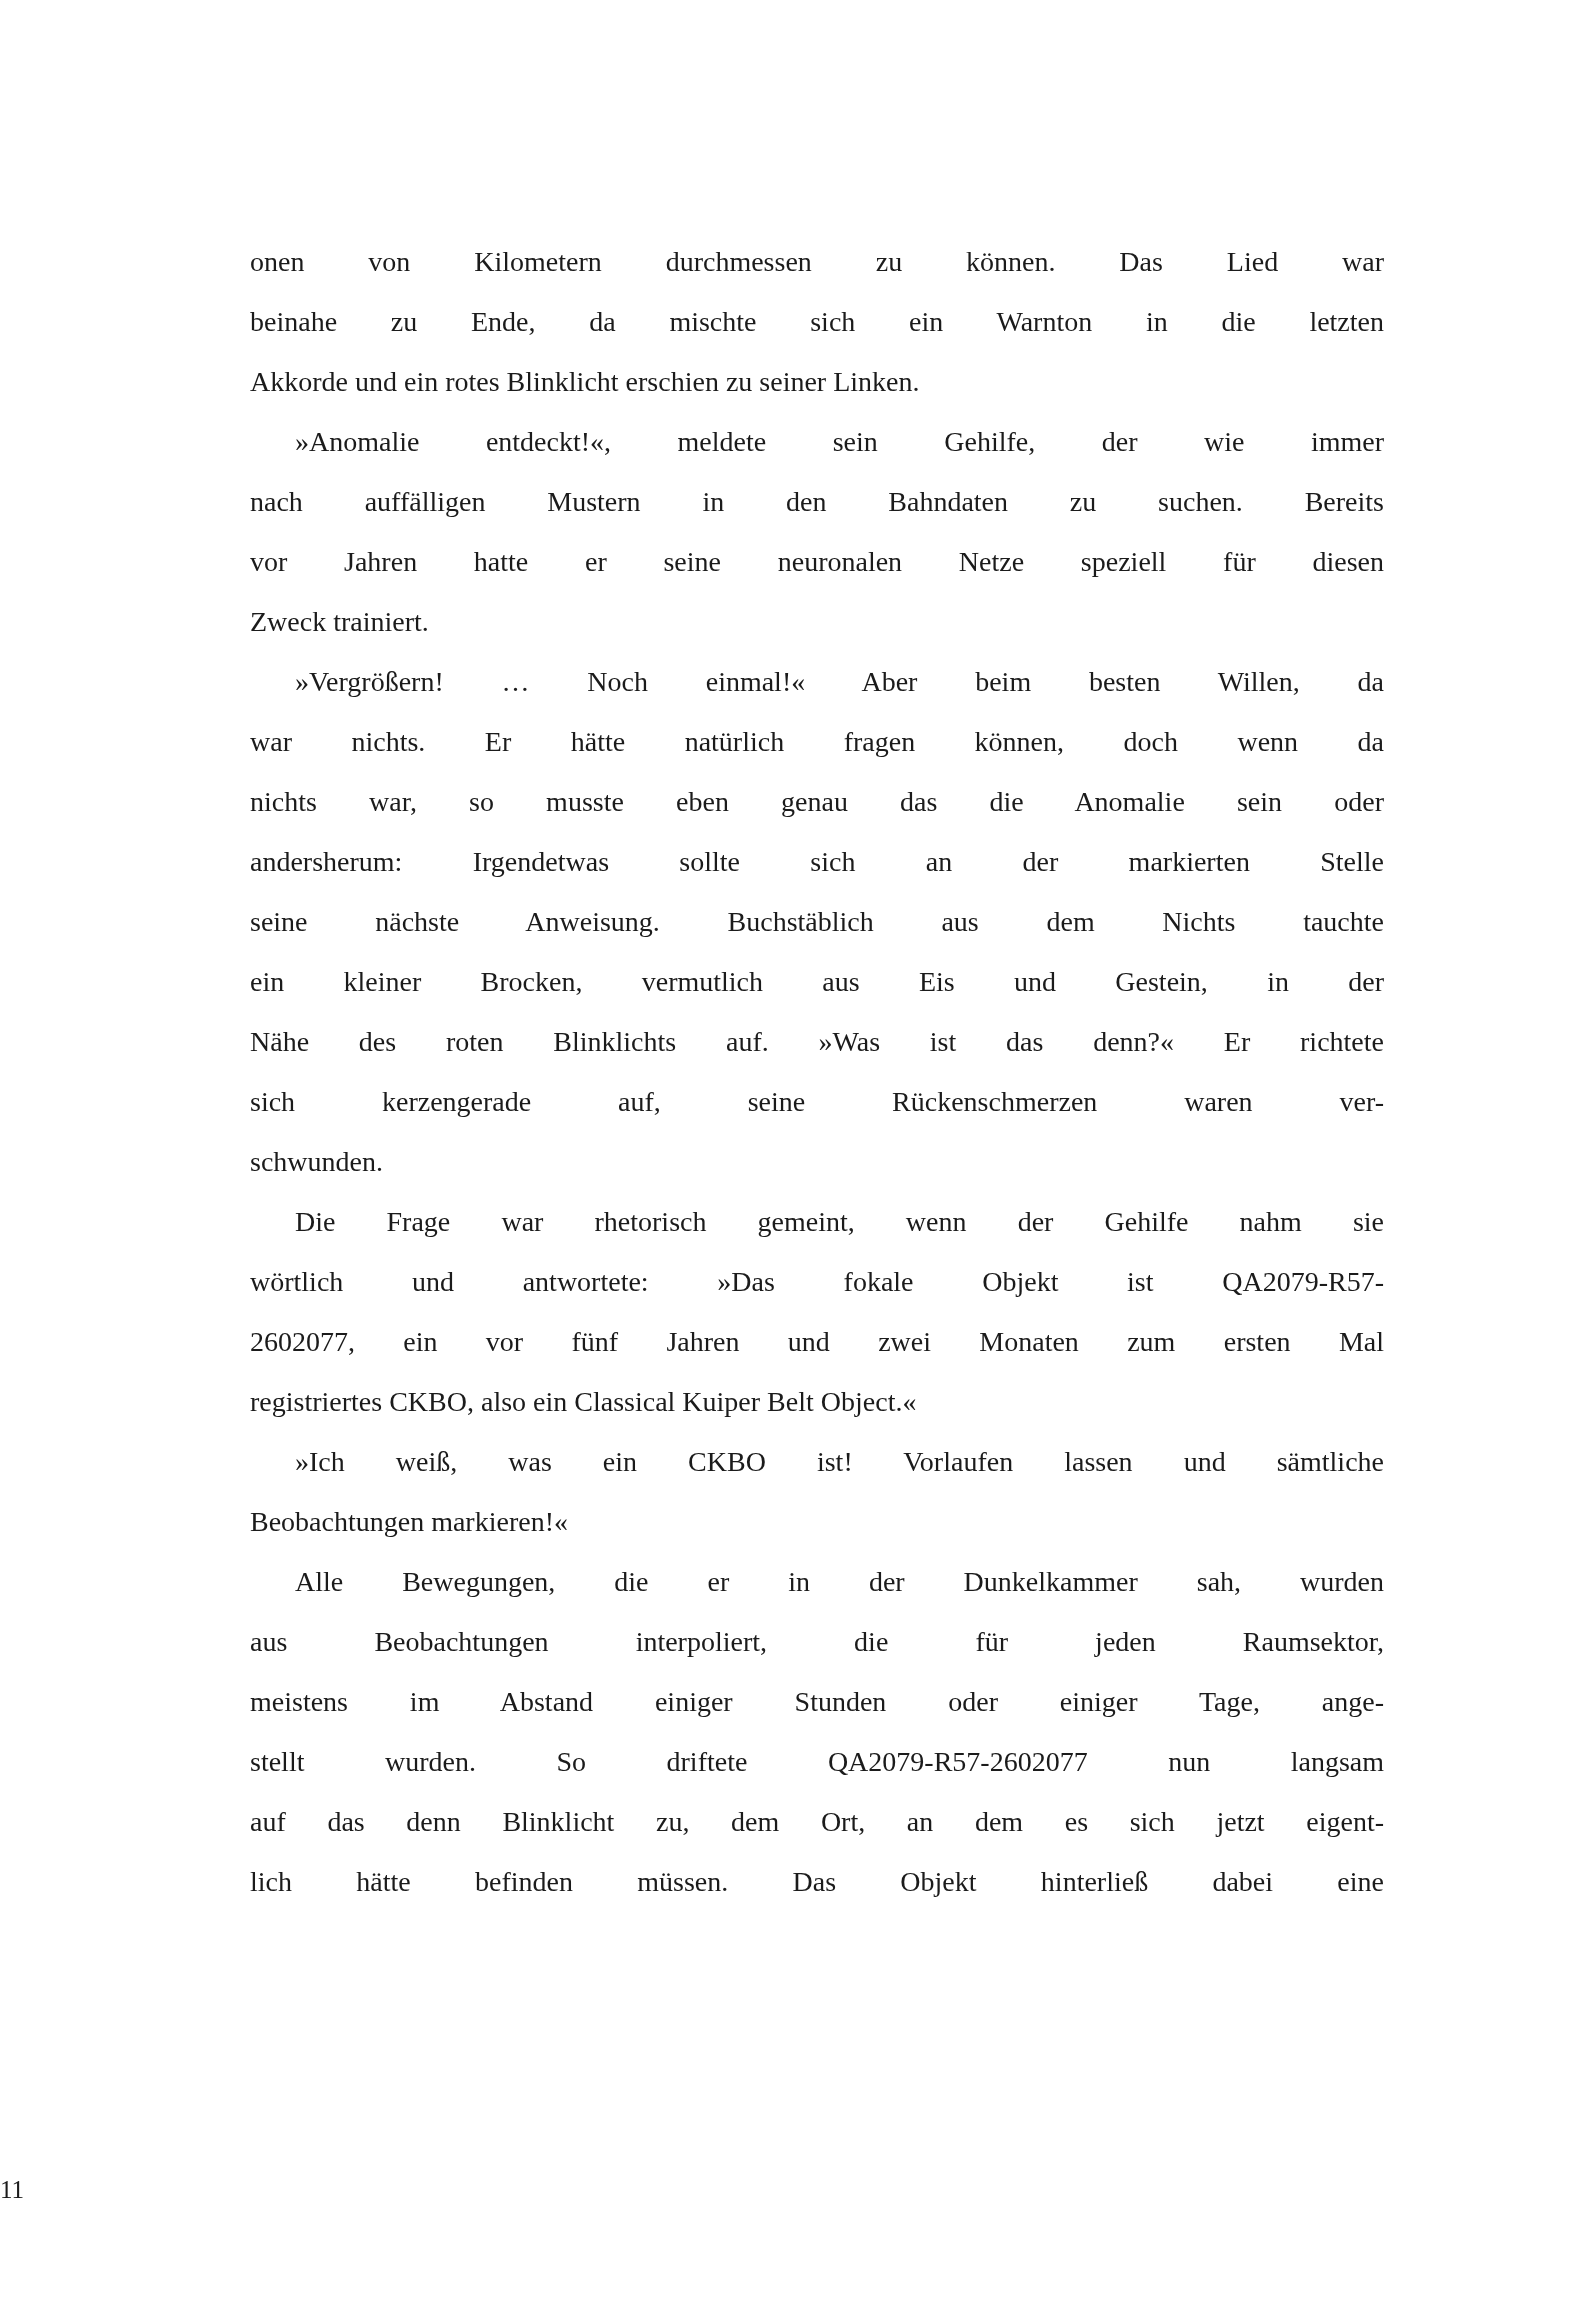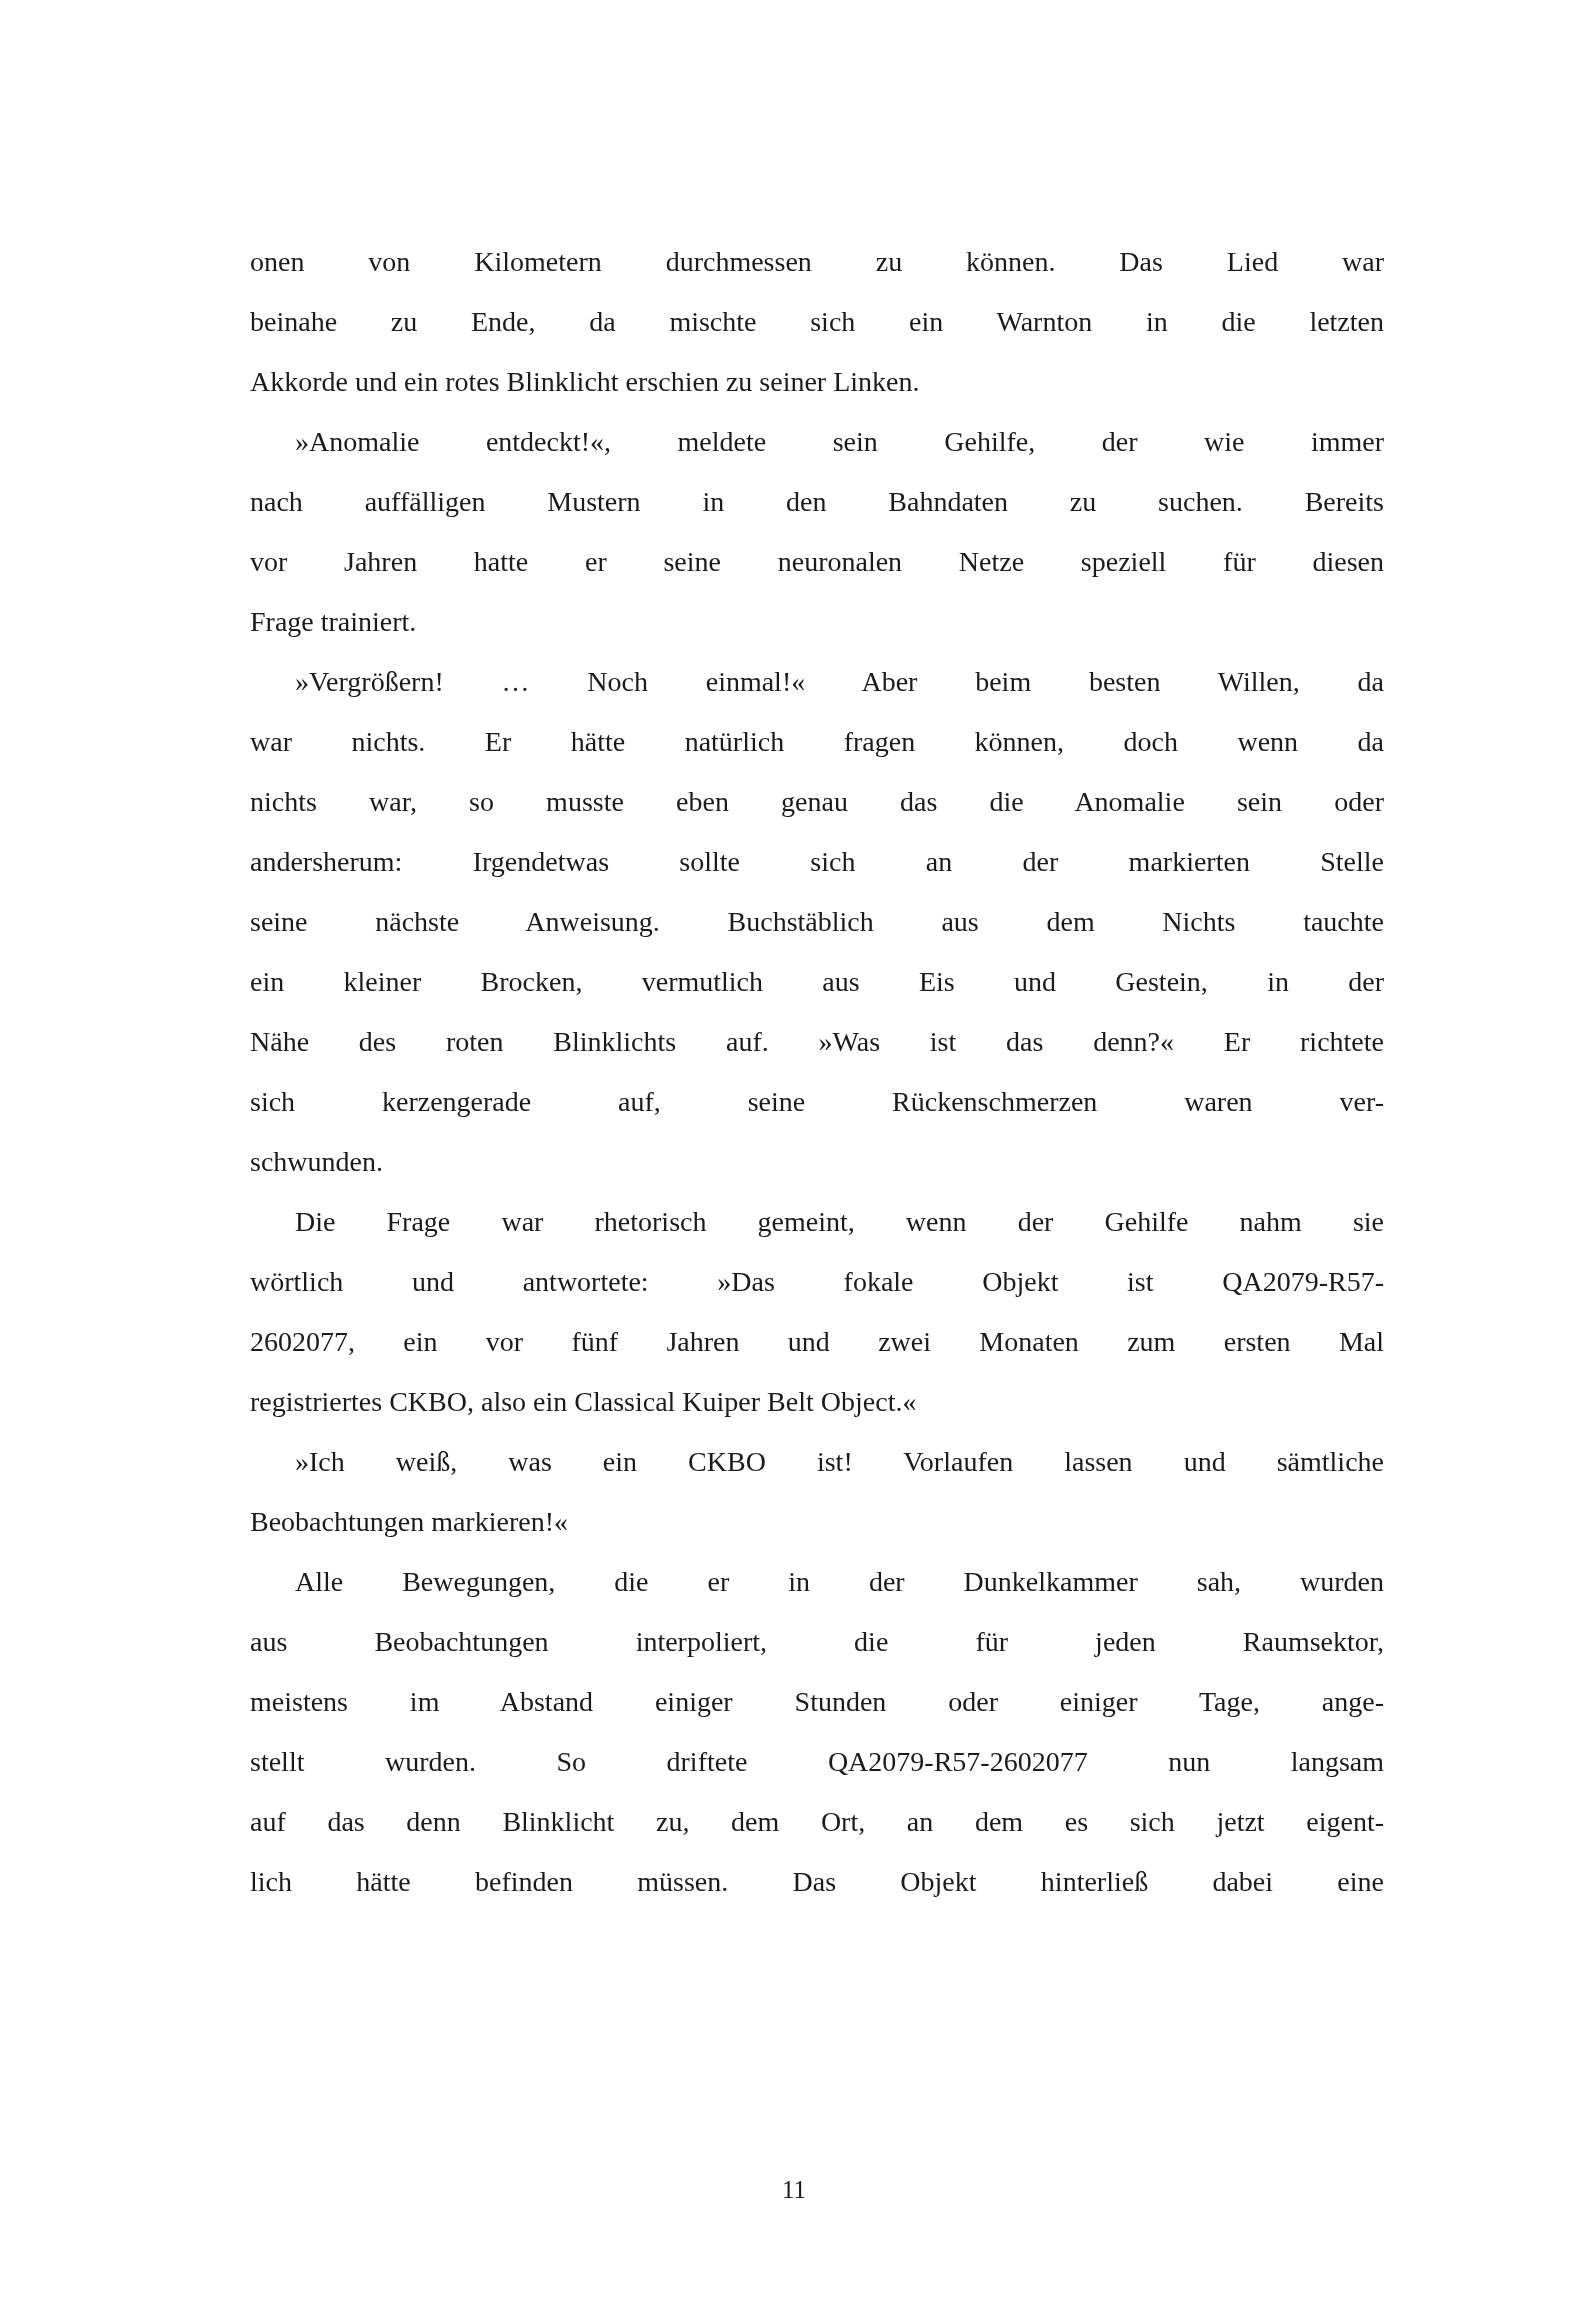--- a/index.html
+++ b/index.html
@@ -36,38 +36,37 @@
     text-align-last: left;
   }
   .line.indent {
     text-indent: 45px;
   }
   .page-number {
     position: absolute;
     top: 2174px;
     left: 0;
     width: 100%;
-    text-align: center;
     font-size: 25px;
     line-height: 32px;
     color: #1b1b1b;
   }
 </style>
 </head>
 <body>
 
 <div class="page">
   <main class="text-block">
     <p class="line">onen von Kilometern durchmessen zu können. Das Lied war</p>
     <p class="line">beinahe zu Ende, da mischte sich ein Warnton in die letzten</p>
     <p class="line para-end">Akkorde und ein rotes Blinklicht erschien zu seiner Linken.</p>
     <p class="line indent">»Anomalie entdeckt!«, meldete sein Gehilfe, der wie immer</p>
     <p class="line">nach auffälligen Mustern in den Bahndaten zu suchen. Bereits</p>
     <p class="line">vor Jahren hatte er seine neuronalen Netze speziell für diesen</p>
-    <p class="line para-end">Frage trainiert.</p>
+    <p class="line para-end">Zweck trainiert.</p>
     <p class="line indent">»Vergrößern! … Noch einmal!« Aber beim besten Willen, da</p>
     <p class="line">war nichts. Er hätte natürlich fragen können, doch wenn da</p>
     <p class="line">nichts war, so musste eben genau das die Anomalie sein oder</p>
     <p class="line">andersherum: Irgendetwas sollte sich an der markierten Stelle</p>
     <p class="line">seine nächste Anweisung. Buchstäblich aus dem Nichts tauchte</p>
     <p class="line">ein kleiner Brocken, vermutlich aus Eis und Gestein, in der</p>
     <p class="line">Nähe des roten Blinklichts auf. »Was ist das denn?« Er richtete</p>
     <p class="line">sich kerzengerade auf, seine Rückenschmerzen waren ver-</p>
     <p class="line para-end">schwunden.</p>
     <p class="line indent">Die Frage war rhetorisch gemeint, wenn der Gehilfe nahm sie</p>

